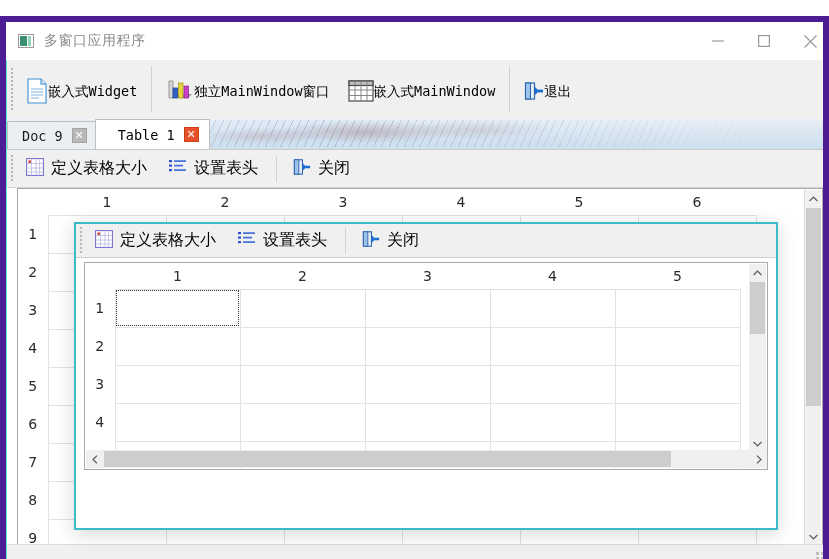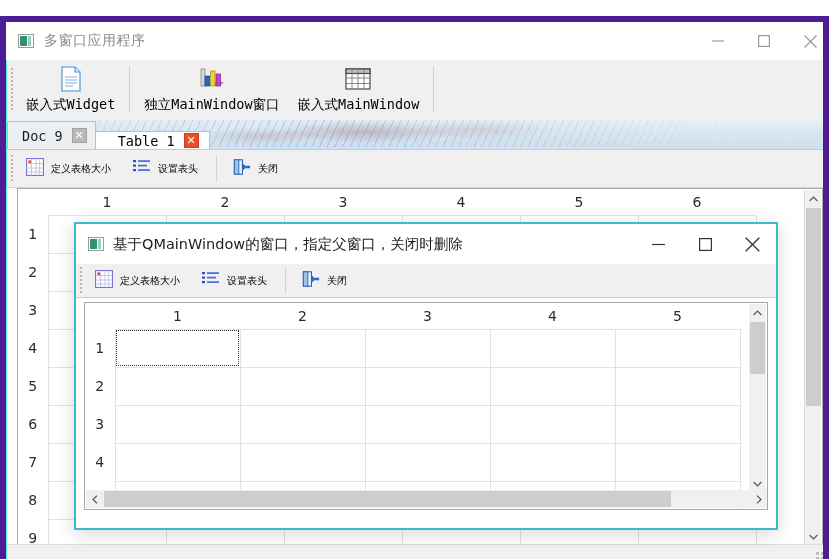--- a/index.html
+++ b/index.html
@@ -72,21 +72,21 @@
   .tb-grip {
     width: 10px;
     display: flex; align-items: center; justify-content: center;
     padding-top: 2px;
   }
   .tb-grip i {
     display: block; width: 2px; height: 44px;
     background-image: repeating-linear-gradient(to bottom, #b6b6b6 0 2px, transparent 2px 4px);
   }
   .tb-item {
-    display: flex; flex-direction: column;
+    display: flex; flex-direction: row;
     align-items: center; justify-content: flex-start;
     padding: 4px 9px 0 9px;
     min-width: 60px;
   }
   .tb-ico { height: 30px; display: flex; align-items: center; justify-content: center; }
   .tb-lbl {
     font-family: "DejaVu Sans Mono", monospace;
     font-size: 13.5px;
     color: #000;
     white-space: nowrap;
@@ -133,21 +133,21 @@
     font-family: "DejaVu Sans Mono", monospace;
     font-size: 13.5px;
     color: #1a1a1a;
     border: 1px solid #bfbfbf;
     border-bottom: none;
     background: #eceff1;
     margin-right: -1px;
   }
   .tab.active {
     background: #ffffff;
-    height: 18px;
+    height: 30px;
     border-color: #bfbfbf;
     color: #000;
     padding: 0 10px 0 22px;
     z-index: 3;
   }
   .tabclose {
     width: 15px; height: 15px;
     margin-left: 9px;
     display: flex; align-items: center; justify-content: center;
     font-size: 11px; line-height: 1;
@@ -178,21 +178,21 @@
   .dt-grip { width: 9px; display: flex; justify-content: center; }
   .dt-grip i {
     display: block; width: 2px; height: 28px;
     background-image: repeating-linear-gradient(to bottom, #b6b6b6 0 2px, transparent 2px 4px);
   }
   .dt-item {
     display: flex; align-items: center;
     padding: 3px 12px 3px 10px;
     gap: 7px;
   }
-  .dt-lbl { font-size: 10px; color: #000; font-family: "DejaVu Sans", sans-serif; white-space: nowrap; }
+  .dt-lbl { font-size: 16px; color: #000; font-family: "DejaVu Sans", sans-serif; white-space: nowrap; }
   .dt-sep { width: 1px; height: 26px; background: #d2d2d2; margin: 0 6px; }
 
   
   .bgtable-wrap {
     position: absolute; left: 10px; top: 38px;
     width: 806px; height: 357px;
     border: 1px solid #a9a9a9;
     background: #fff;
     overflow: hidden;
     display: flex;
@@ -402,20 +402,31 @@
             <line x1="1" y1="11" x2="25" y2="11"></line>
               <line x1="1" y1="16.5" x2="25" y2="16.5"></line>
           </g>
         </svg>
       </span>
       <span class="tb-lbl">嵌入式MainWindow</span>
     </div>
 
     <span class="tb-sep"></span>
 
+    <div class="tb-item">
+      <span class="tb-ico">
+        <svg class="ic-exit" viewBox="0 0 20 20">
+          <rect x="1.5" y="2" width="9" height="16" fill="#e8f0fa" stroke="#2a63b0" stroke-width="1.2"></rect>
+          <rect x="1.5" y="2" width="5" height="16" fill="#9fc2e8" stroke="#2a63b0" stroke-width="1"></rect>
+          <path d="M11 10 l0 -4 l4 4 l-4 4 z" fill="#1a6fd0"></path>
+          <rect x="14" y="8.6" width="5" height="2.8" fill="#1a6fd0"></rect>
+        </svg>
+      </span>
+      <span class="tb-lbl">退出</span>
+    </div>
   </div>
 
   <div class="tabstrip">
     <div class="tabs">
       <div class="tab">
         <span>Doc 9</span>
         <span class="tabclose">✕</span>
       </div>
       <div class="tab active">
         <span>Table 1</span>
@@ -595,42 +606,20 @@
       </div>
     </div>
   </div>
 
   <div class="statusbar">
     <span class="grip"></span>
   </div>
 
   <div class="subwin">
 
-    <div class="subwin-title">
-      <span class="sub-icon"></span>
-      <span class="sub-title-text">基于QMainWindow的窗口，指定父窗口，关闭时删除</span>
-      <div class="sub-controls">
-        <div class="sub-btn">
-          <svg width="13" height="13" viewBox="0 0 13 13">
-              <line x1="0" y1="6.5" x2="13" y2="6.5" stroke="#333" stroke-width="1.2"></line>
-            </svg>
-        </div>
-        <div class="sub-btn">
-          <svg width="13" height="13" viewBox="0 0 13 13">
-              <rect x="0.6" y="0.6" width="11.8" height="11.8" fill="none" stroke="#333" stroke-width="1.2"></rect>
-            </svg>
-        </div>
-        <div class="sub-btn">
-          <svg width="15" height="15" viewBox="0 0 15 15">
-              <line x1="0.7" y1="0.7" x2="14.3" y2="14.3" stroke="#333" stroke-width="1.3"></line>
-              <line x1="14.3" y1="0.7" x2="0.7" y2="14.3" stroke="#333" stroke-width="1.3"></line>
-            </svg>
-        </div>
-      </div>
-    </div>
 
     <div class="subwin-toolbar">
       <span class="dt-grip">
           <i></i>
         </span>
 
       <div class="dt-item">
         <span>
           <svg width="18" height="18" viewBox="0 0 18 18">
             <rect x="0.6" y="0.6" width="16.8" height="16.8" fill="#ffffff" stroke="#6a66c8" stroke-width="1"></rect>

